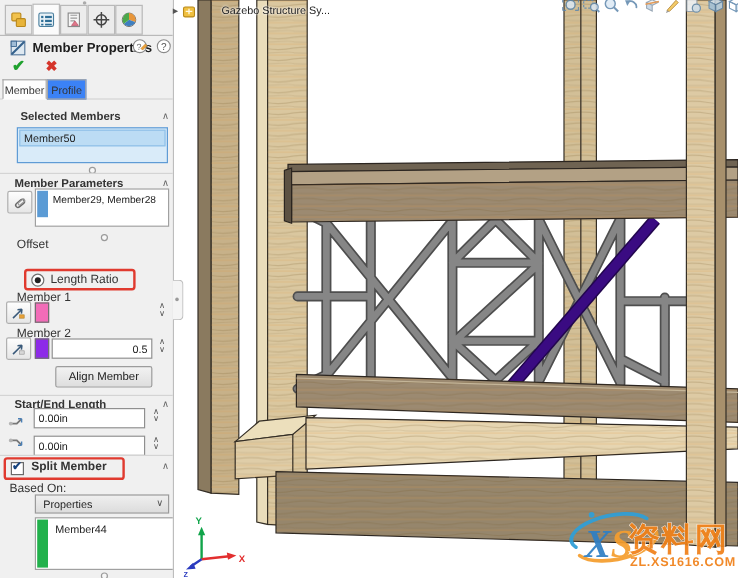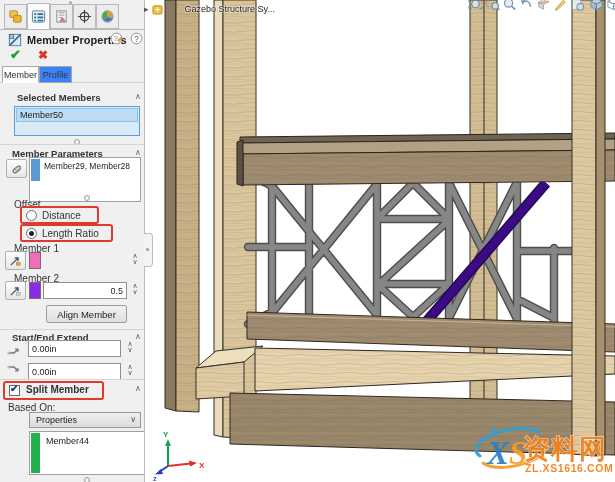--- a/index.html
+++ b/index.html
@@ -130,31 +130,27 @@
     <div class="hline" style="top:144px;"></div>
 
     <div class="sec-title" style="left:12px;top:148px;">Member Parameters</div>
     <div class="chev" style="left:135px;top:148px;">∧</div>
     <div class="ibtn" style="left:6px;top:159px;">
       <svg width="13" height="13" viewBox="0 0 14 14">
         <rect x="2" y="6" width="9" height="4" rx="2" transform="rotate(-40 7 7)" fill="none" stroke="#6a6a6a" stroke-width="1.3"></rect>
         <rect x="5" y="6" width="7" height="2.4" rx="1.2" transform="rotate(-40 8 7)" fill="none" stroke="#9a9a9a" stroke-width="1"></rect>
       </svg>
     </div>
-    <div class="listbox" style="left:29px;top:157px;width:112px;height:45px;">
+    <div class="listbox" style="left:29px;top:157px;width:112px;height:32px;">
       <div style="position: absolute; left: 1px; top: 1px; width: 9px; height: 22px; background-color: rgb(91, 155, 213);"></div>
       <div style="position:absolute;left:14px;top:3px;font-size:8.5px;">Member29, Member28</div>
     </div>
     <div class="dot-handle" style="left:84px;top:195px;"></div>
 
     <div class="lbl" style="left:14px;top:199px;">Offset</div>
-    <div class="redbox" style="left:20px;top:206px;width:79px;height:18px;">
-      <div class="radio" style="left:4px;top:2px;"></div>
-      <div class="lbl" style="left:20px;top:2px;">Distance</div>
-    </div>
     <div class="redbox" style="left:20px;top:224px;width:93px;height:18px;">
       <div class="radio sel" style="left:4px;top:2px;"></div>
       <div class="lbl" style="left:20px;top:2px;">Length Ratio</div>
     </div>
 
     <div class="lbl" style="left:14px;top:243px;">Member 1</div>
     <div class="ibtn" style="left:5px;top:251px;">
       <svg width="13" height="13" viewBox="0 0 14 14">
         <path d="M2,12 L10,4 M10,4 l-4,0.5 M10,4 l-0.5,4" stroke="#3a5a7a" stroke-width="1.4" fill="none"></path>
         <rect x="8" y="9" width="4" height="3" fill="#e8a23a" stroke="#a8751c" stroke-width=".5"></rect>
@@ -178,21 +174,21 @@
     <div class="spin" style="left:129px;top:283px;">
         <span>∧</span>
         <span>∨</span>
       </div>
 
     <button style="position:absolute;left:46px;top:305px;width:81px;height:18px;background:linear-gradient(#f2f2f2,#dedede);
             border:1px solid #9c9c9c;font-size:9.5px;color:#222;font-family:'Liberation Sans',sans-serif;border-radius:2px;">Align Member</button>
 
     <div class="hline" style="top:329px;"></div>
 
-    <div class="sec-title" style="left:12px;top:332px;">Start/End Extend</div>
+    <div class="sec-title" style="left:12px;top:332px;">Start/End Length</div>
     <div class="chev" style="left:135px;top:332px;">∧</div>
     <svg style="position:absolute;left:6px;top:341px;" width="16" height="15" viewBox="0 0 16 15">
       <path d="M2,12 L8,12 L12,8" fill="none" stroke="#777" stroke-width="1.5"></path>
       <path d="M12,8 l-3,0 m3,0 l0,3" stroke="#4a7fb5" stroke-width="1.2" fill="none"></path>
       <circle cx="3" cy="12" r="1.6" fill="#b5b5b5"></circle>
     </svg>
     <input class="inp" style="left: 28px; top: 340px; width: 93px;" value="0.00in">
     <div class="spin" style="left:124px;top:341px;">
         <span>∧</span>
         <span>∨</span>

